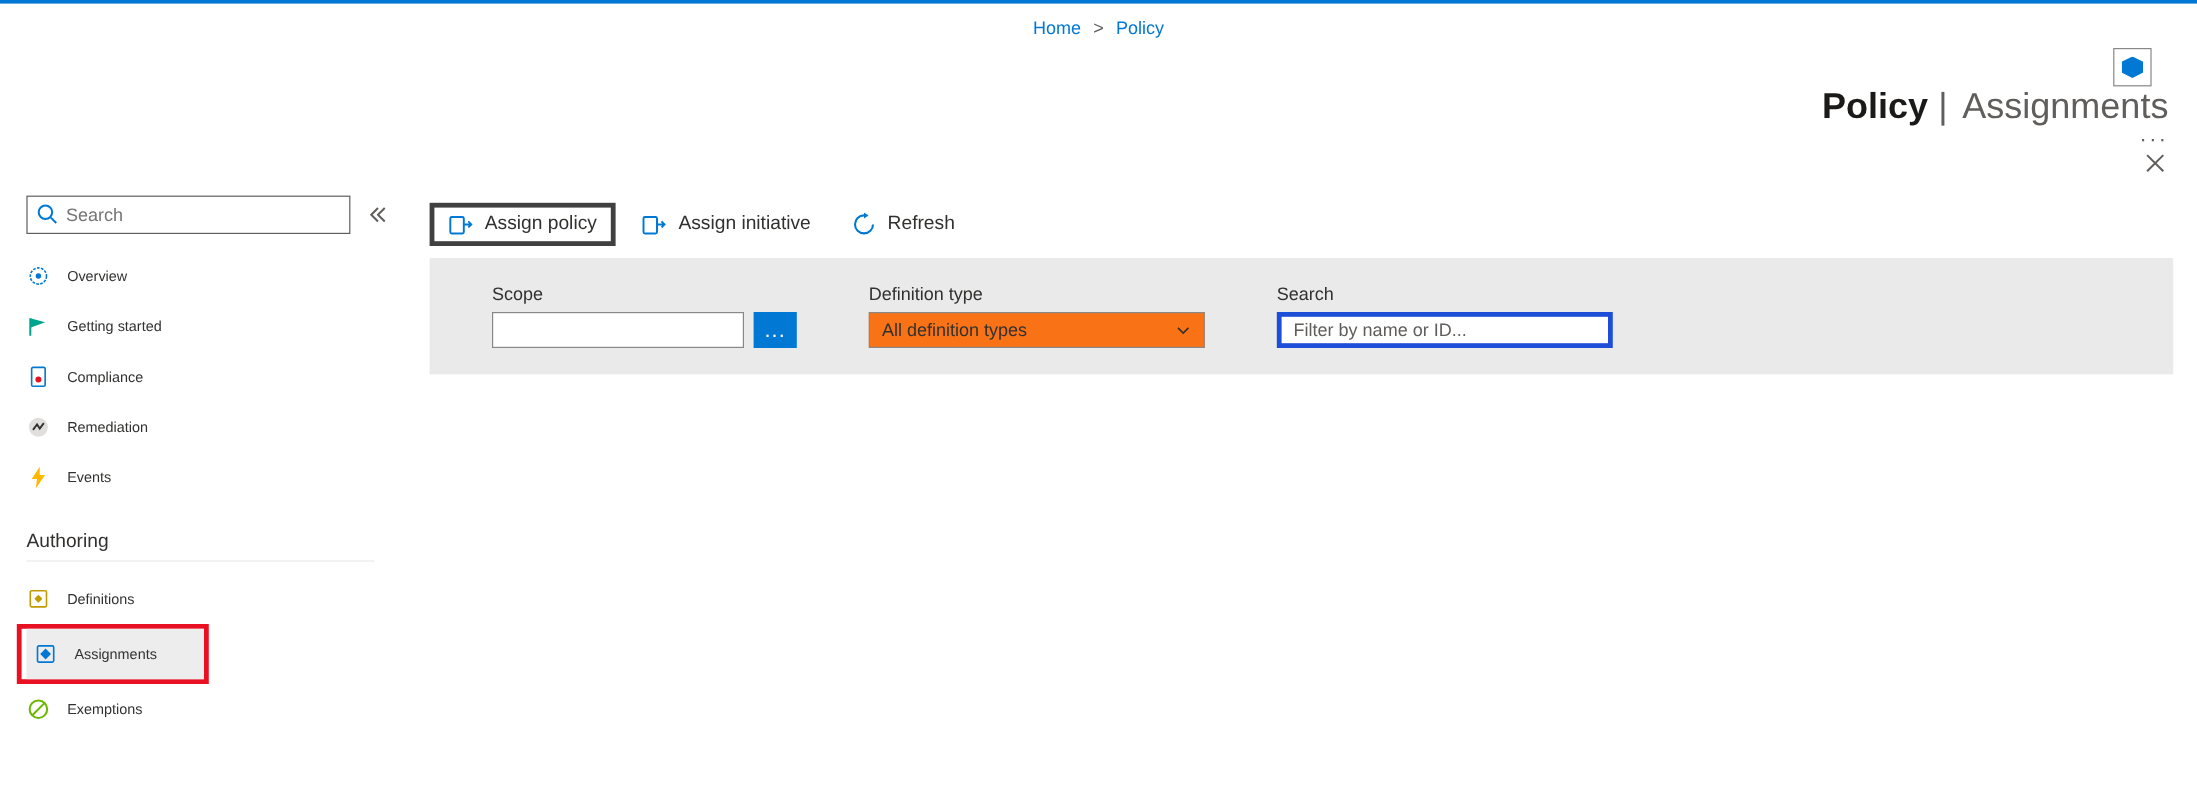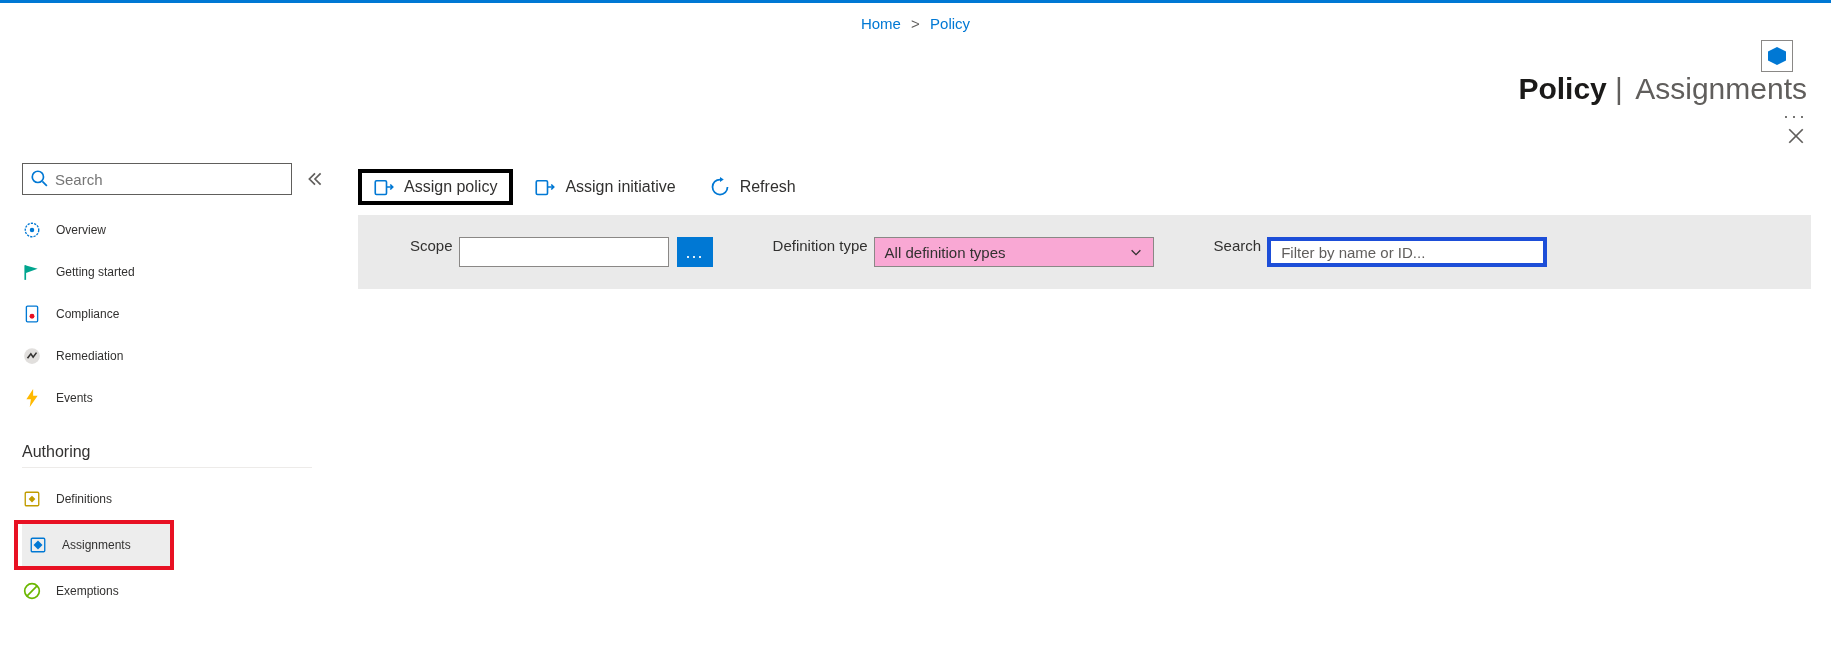--- a/index.html
+++ b/index.html
@@ -28,29 +28,29 @@
   .menu-item .label { font-size: 12px; color: #323130; }
   .section-head { font-size: 16px; color: #323130; margin: 24px 0 6px 0; }
   .section-divider { border: none; border-top: 1px solid #edebe9; margin: 4px 0 10px 0; width: 290px; }
   .highlight-box { border: 4px solid #e81123; }
   .highlight-side { padding-left: 4px; margin-left: -8px; width: 160px; }
 
   .main { flex: 1; padding: 0 0 0 22px; }
   .toolbar { display: flex; align-items: center; height: 48px; gap: 10px; }
   .tool-btn { display: flex; align-items: center; height: 36px; padding: 0 12px; cursor: pointer; font-size: 16px; color: #323130; background: #fff; }
   .tool-btn .ticon { color: #0078d4; margin-right: 10px; display:flex; }
-  .tool-highlight { border: 4px solid #000000; }
+  .tool-highlight { border: 4px solid #404040; }
   .filter-bar { background: #eaeaea; padding: 22px 52px; display: flex; gap: 60px; margin-top: 4px; margin-right: 20px; }
-  .filter-col { display: flex; flex-direction: row; gap: 6px; }
+  .filter-col { display: flex; flex-direction: column; gap: 6px; }
   .filter-label { font-size: 15px; color: #323130; }
   .scope-row { display: flex; gap: 8px; align-items:center; }
   .scope-input { width: 210px; height: 30px; border: 1px solid #8a8886; background:#fff; padding: 0 8px; }
   .ellipsis-btn { width: 36px; height: 30px; background: #0078d4; color:#fff; border:none; cursor:pointer; display:flex; align-items:center; justify-content:center; font-size:18px; letter-spacing:1px; }
   .select-wrap { position: relative; width: 280px; }
-  .select-wrap .select-btn { width: 100%; height: 30px; border: 1px solid #8a8886; background:#f9a8d4; display:flex; align-items:center; padding: 0 10px; cursor:pointer; justify-content:space-between; font-size:15px; }
+  .select-wrap .select-btn { width: 100%; height: 30px; border: 1px solid #8a8886; background:#f97316; display:flex; align-items:center; padding: 0 10px; cursor:pointer; justify-content:space-between; font-size:15px; }
   .select-wrap .chev { color:#323130; }
   .search-filter { width: 280px; height: 30px; border: 4px solid #1d4ed8; padding: 0 10px; font-size:15px; color:#323130; }
   .search-filter::placeholder { color:#605e5c; }
   svg { display:block; }
 </style>
 </head>
 <body>
 
 <div class="top-accent"></div>
 

